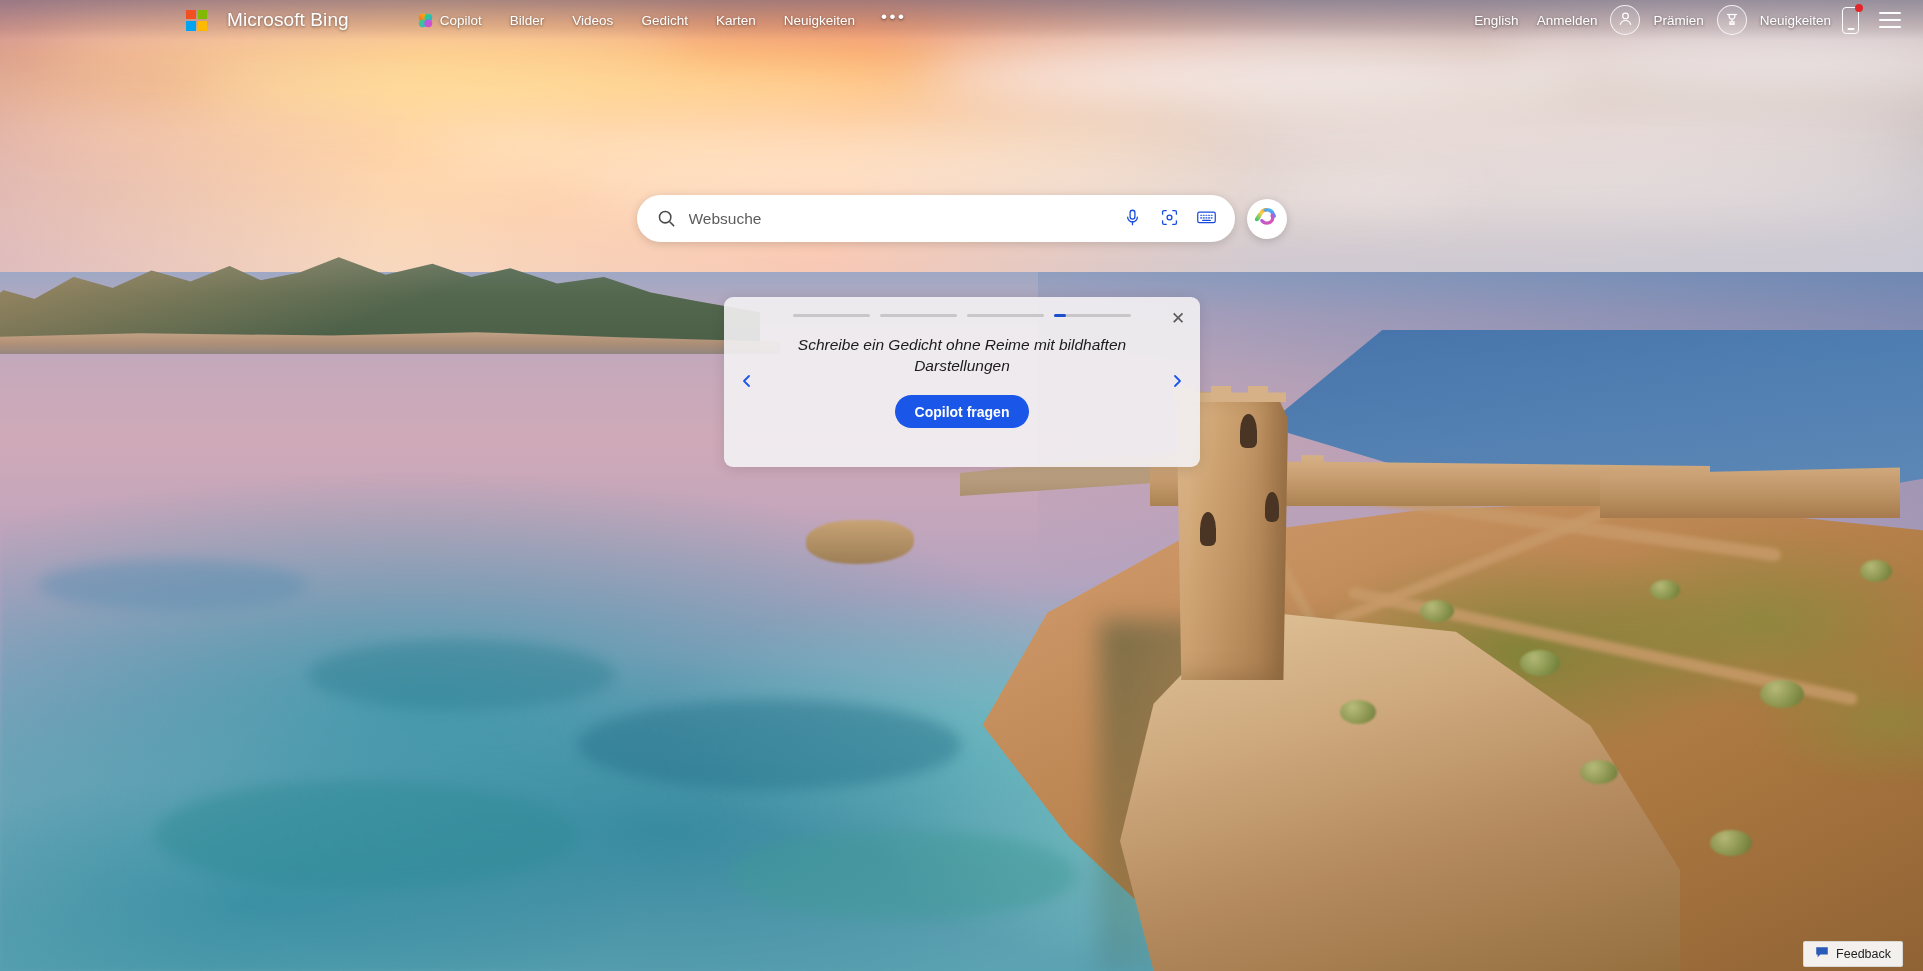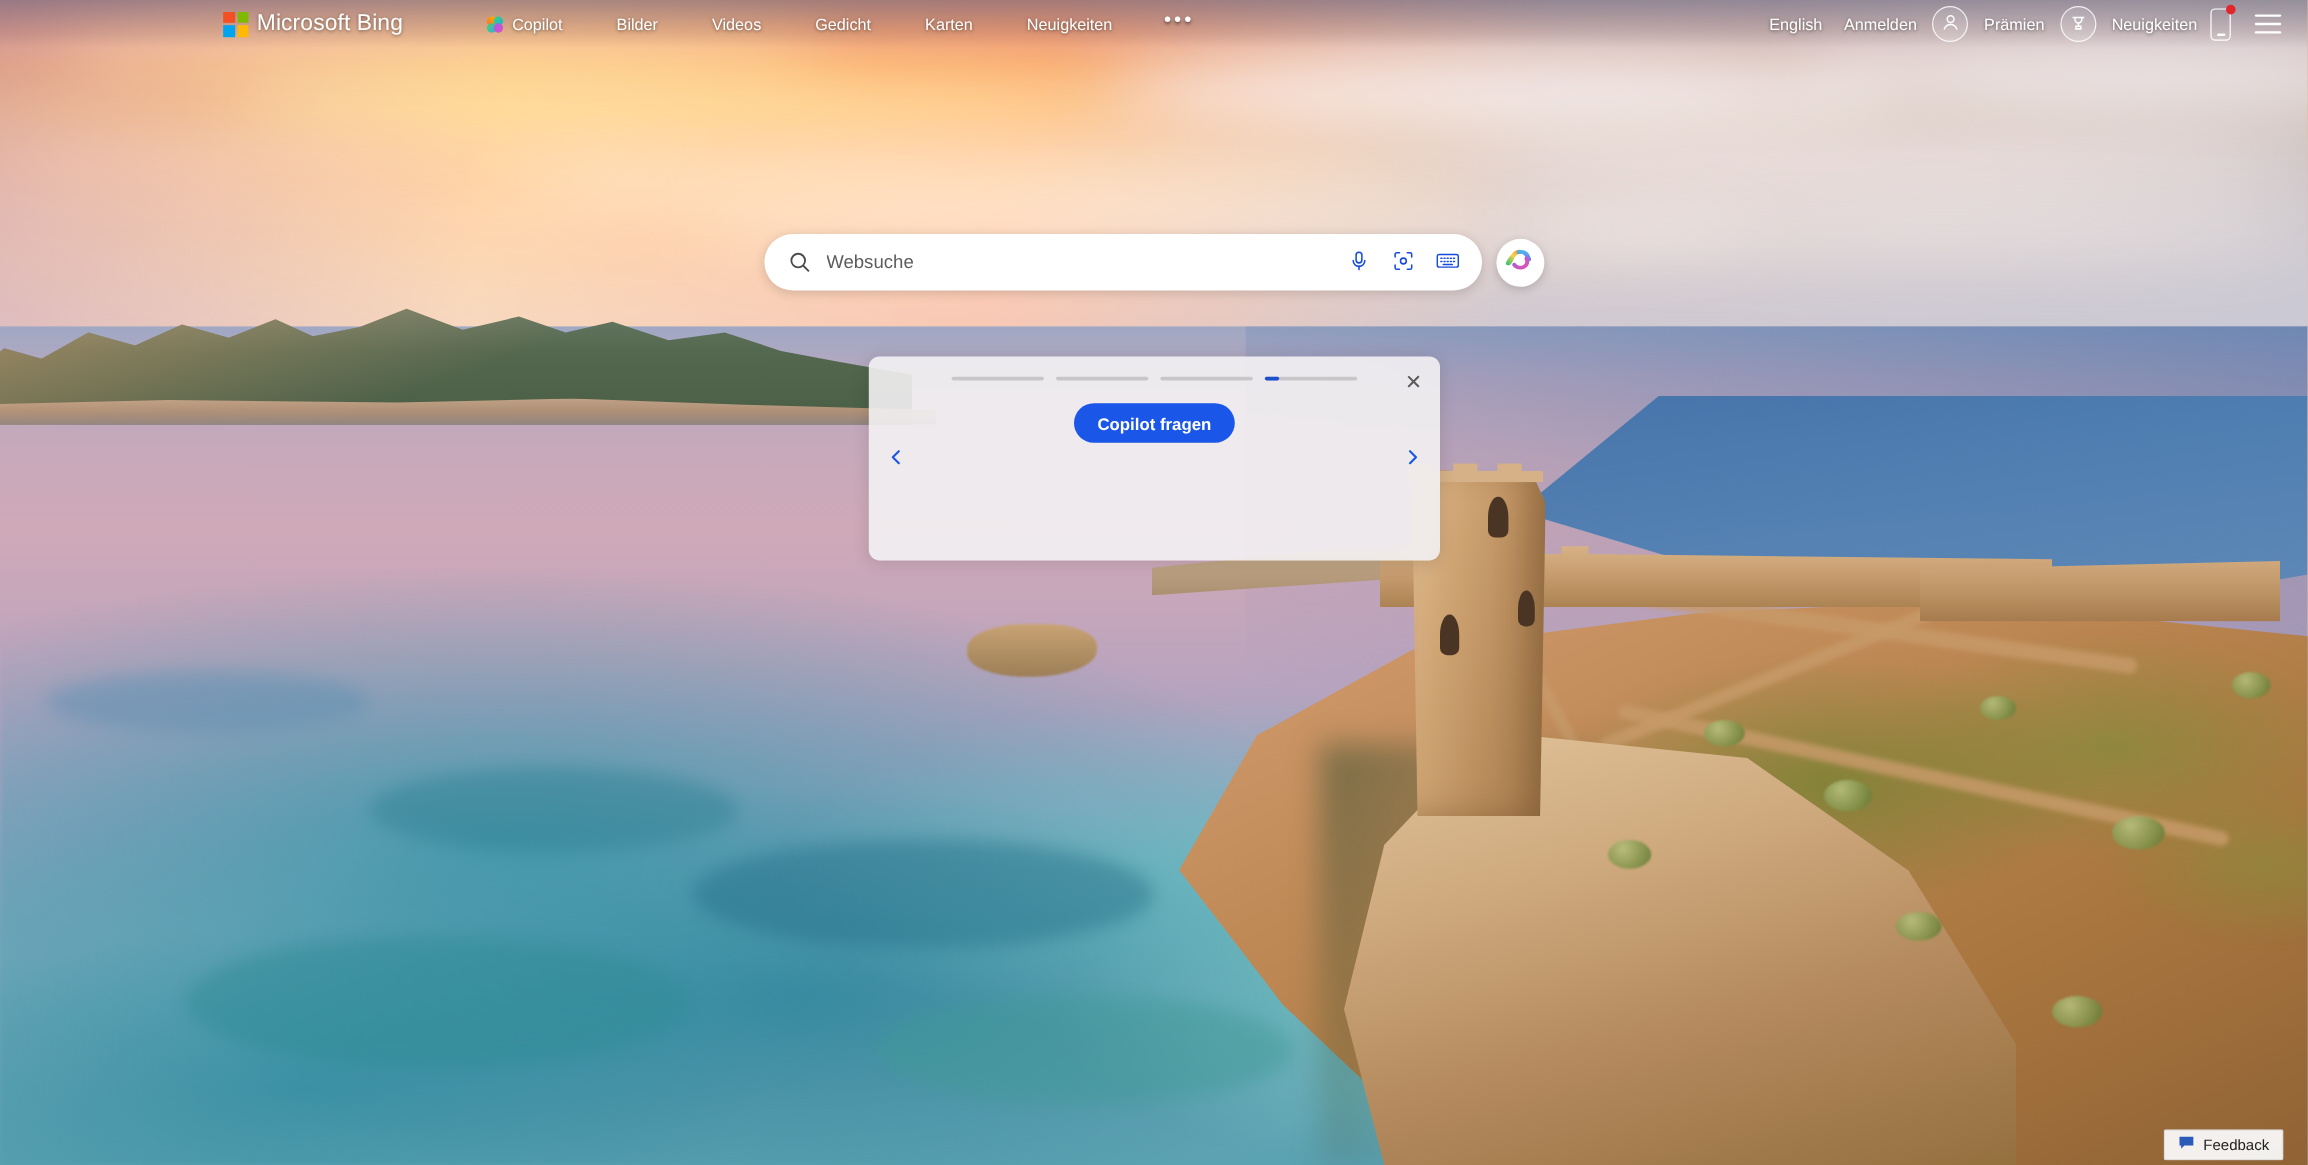--- a/index.html
+++ b/index.html
@@ -212,28 +212,28 @@
 
   
   .header {
     position: absolute; left: 0; top: 0; width: 100%; height: 40px;
     display: flex; align-items: center;
     z-index: 30;
     background: linear-gradient(180deg, rgba(40,30,30,0.26) 0%, rgba(40,30,30,0.10) 70%, rgba(40,30,30,0) 100%);
     color: #fff;
     font-size: 14px;
   }
-  .brand { display: flex; align-items: center; gap: 7px; margin-left: 186px; cursor: pointer; }
+  .brand { display: flex; align-items: center; gap: 20px; margin-left: 186px; cursor: pointer; }
   .ms-logo { width: 21px; height: 21px; display: grid;
              grid-template-columns: 1fr 1fr; grid-template-rows: 1fr 1fr; gap: 2px; }
   .ms-logo i { display: block; }
   .brand-text { font-size: 19px; letter-spacing: .1px;
                 text-shadow: 0 1px 3px rgba(0,0,0,.45); white-space: nowrap; }
 
-  .nav { display: flex; align-items: center; gap: 17px; margin-left: 55px; }
+  .nav { display: flex; align-items: center; gap: 0; margin-left: 55px; }
   .nav a {
     color: #fff; text-decoration: none; font-size: 13.5px; padding: 6px 14px;
     text-shadow: 0 1px 3px rgba(0,0,0,.5); white-space: nowrap;
     display: flex; align-items: center; gap: 7px; cursor: pointer;
   }
   .copilot-dot { width: 15px; height: 15px; flex: 0 0 15px; }
   .dots { letter-spacing: 2.5px; font-size: 17px; padding: 2px 12px 8px;
           text-shadow: 0 1px 3px rgba(0,0,0,.5); cursor: pointer; color: #fff; }
 
   .right-zone { margin-left: auto; display: flex; align-items: center;
@@ -566,20 +566,21 @@
     <div class="pbar">
         <span style="width:0%"></span>
       </div>
     <div class="pbar">
         <span style="width:16%"></span>
       </div>
   </div>
 
   <button class="card-close">✕</button>
 
+  <div class="card-text">Schreibe ein Gedicht ohne Reime mit bildhaften Darstellungen</div>
 
   <button class="ask-btn">Copilot fragen</button>
 
   <button class="c-arrow prev">
     <span>
       <svg viewBox="0 0 16 16" width="16" height="16" fill="none" stroke="#1a56e8" stroke-width="1.8" stroke-linecap="round" stroke-linejoin="round">
         <path d="M10 3 5 8l5 5"></path>
       </svg>
     </span>
   </button>

